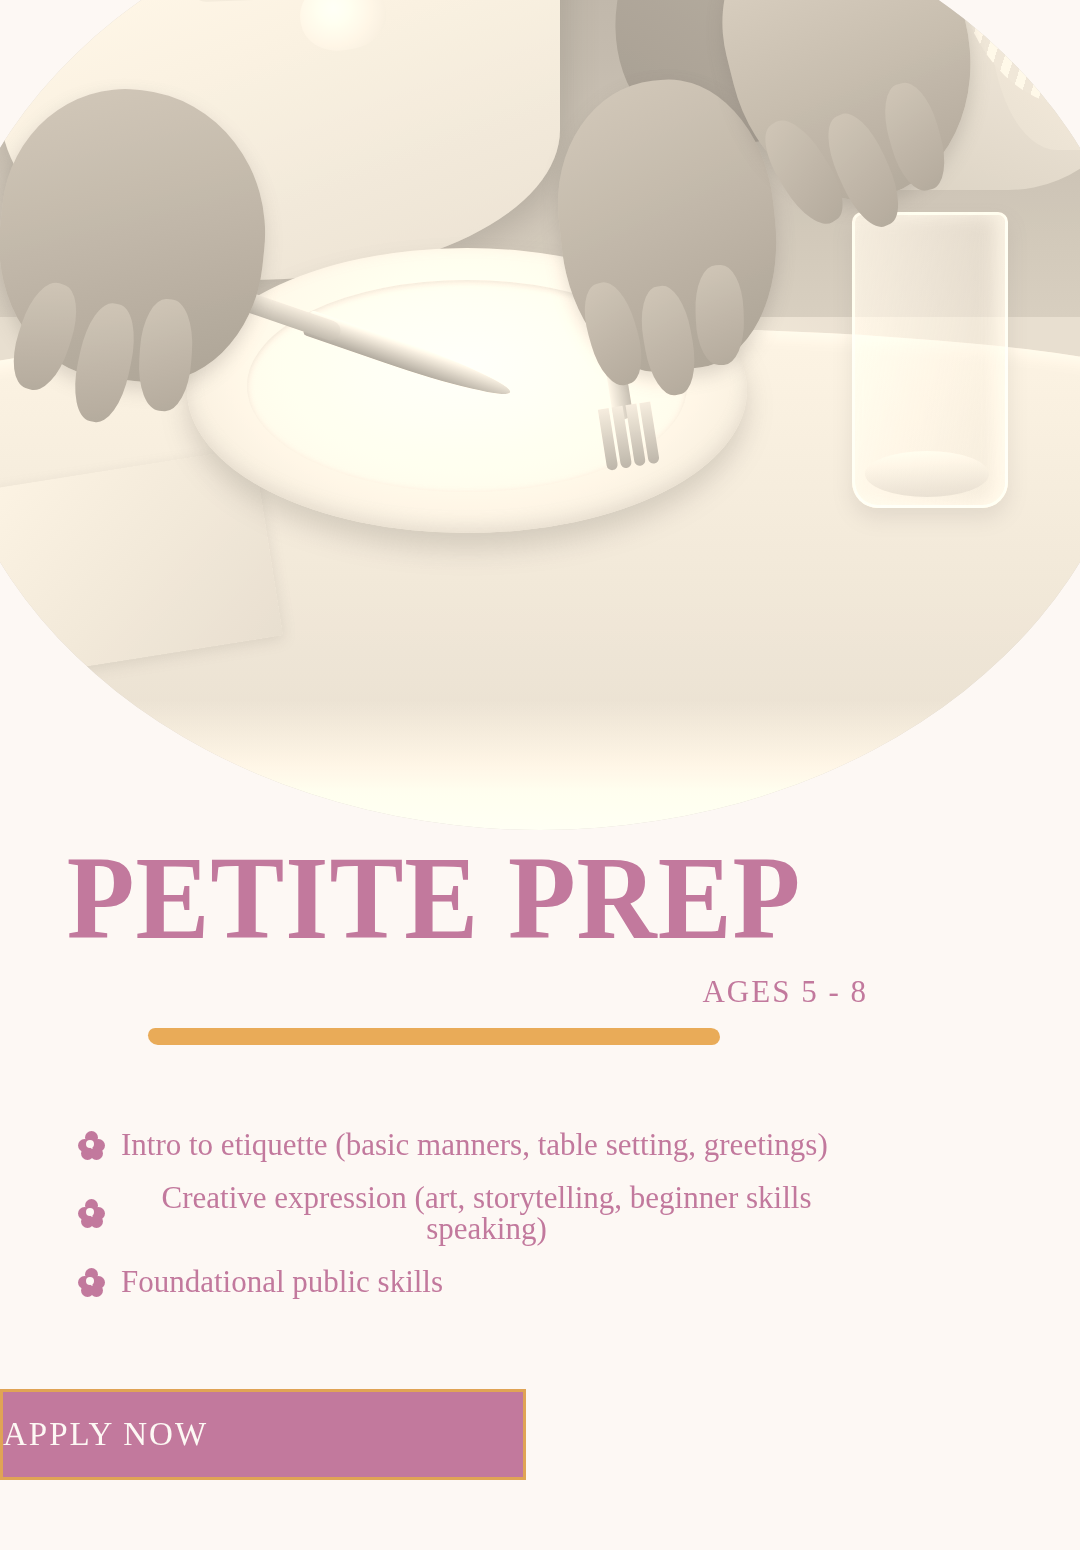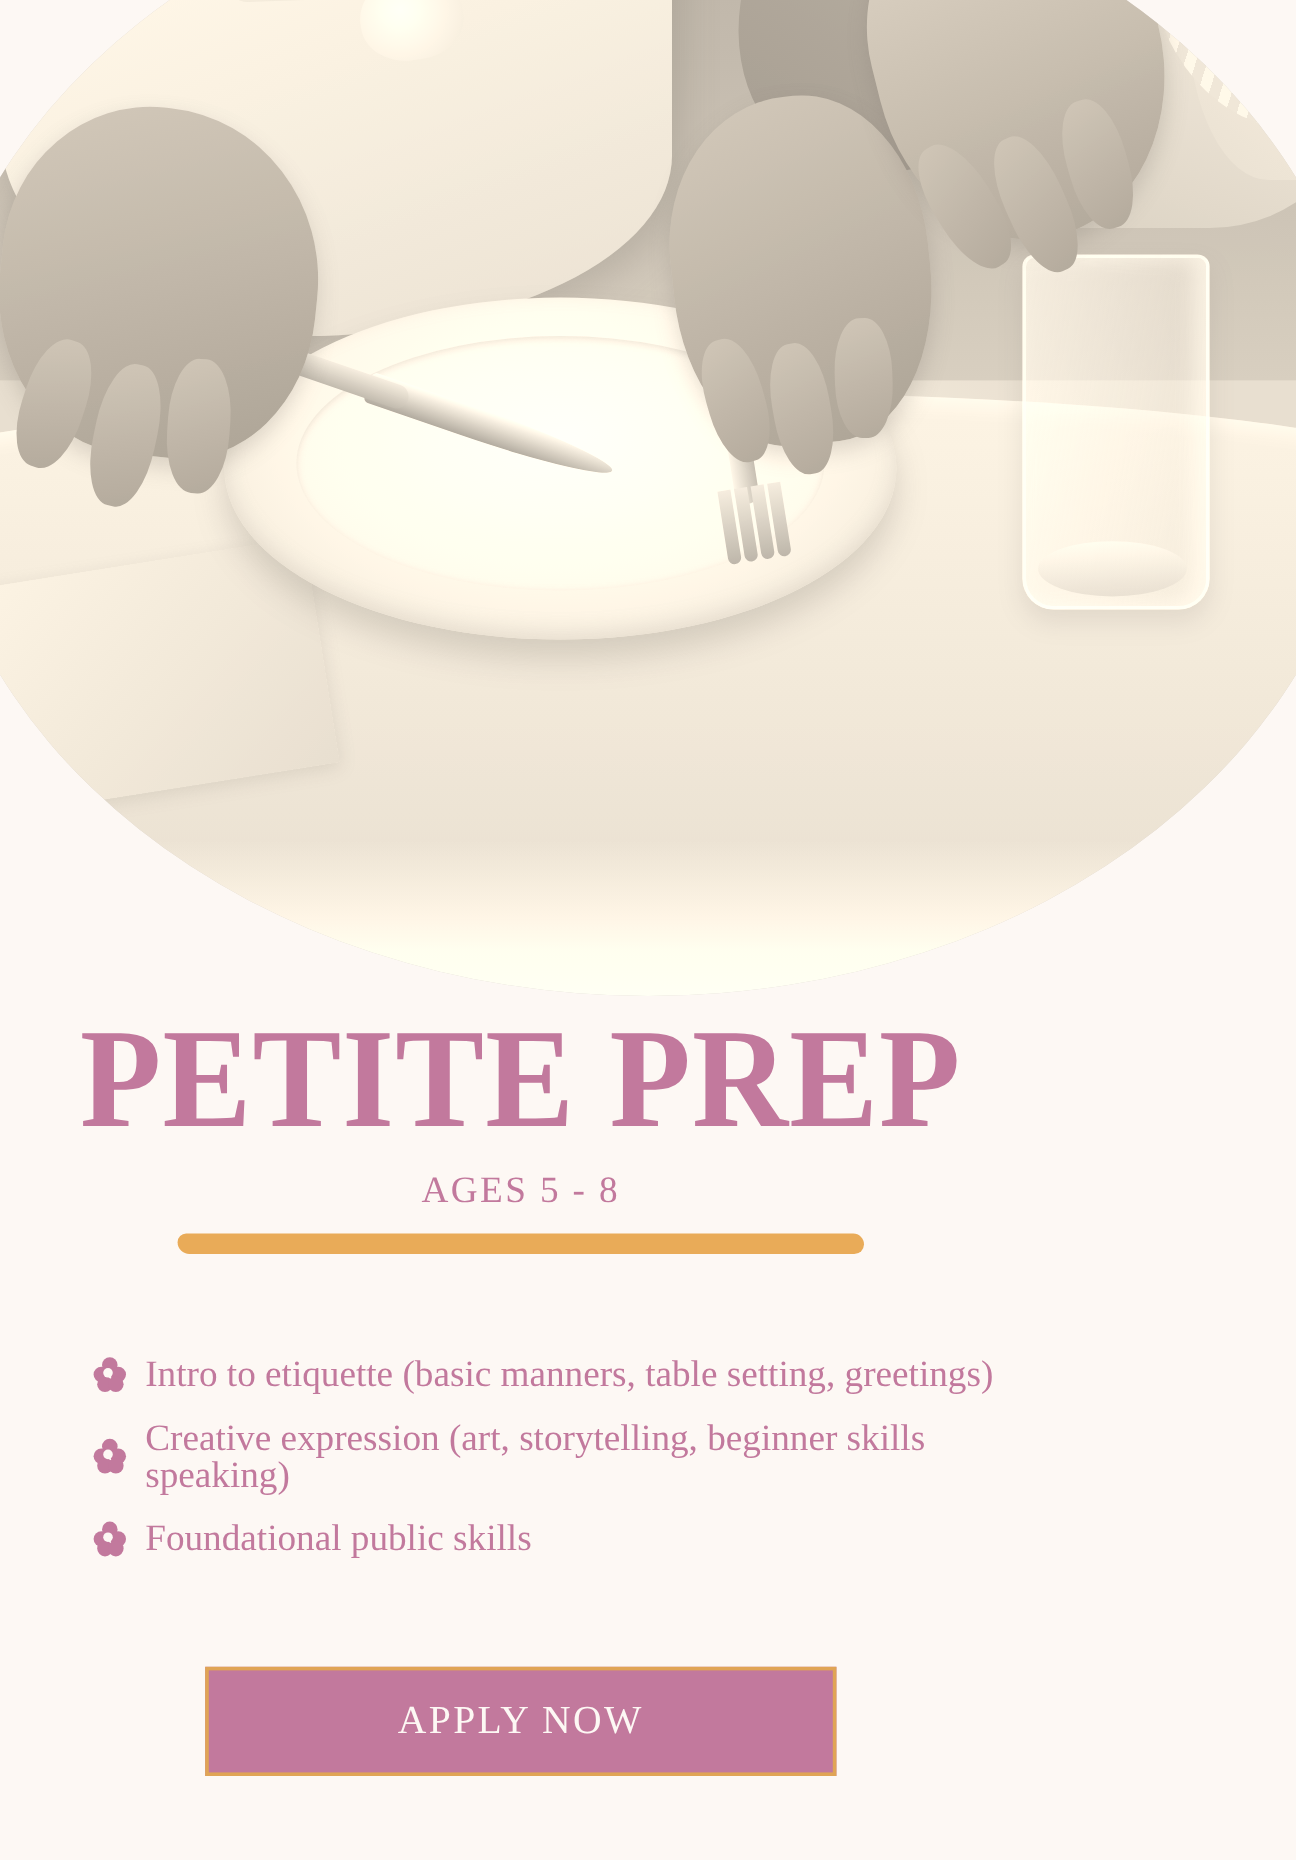--- a/index.html
+++ b/index.html
@@ -247,40 +247,41 @@
     color: #c2799d;
     font-family: "Liberation Serif", serif;
     font-size: 118px;
     line-height: 1.0;
     font-weight: 700;
     letter-spacing: 1px;
     transform: scaleX(0.94);
     margin: 0;
   }
   .subtitle {
-    text-align: center;
+    text-align: right;
     color: #c2799d;
     font-size: 31px;
     letter-spacing: 2px;
     margin: 16px 0 0 0;
     font-family: "Liberation Serif", serif;
   }
   .brush {
     width: 572px;
     height: 17px;
     margin: 18px auto 0 auto;
     background: #e8a64f;
     border-radius: 8px 10px 9px 11px;
     opacity: .95;
   }
 
   .bullets {
     margin: 84px 16px 0 78px;
     list-style: none;
     padding: 0;
+    text-align: center;
   }
   .bullets li {
     display: flex;
     align-items: center;
     color: #c2799d;
     font-size: 31px;
     line-height: 1.0;
     margin-bottom: 22px;
     font-family: "Liberation Serif", serif;
   }
@@ -299,21 +300,20 @@
   }
   .flower .p1 { left: 7px;  top: 0px; }
   .flower .p2 { left: 0px;  top: 8px; }
   .flower .p3 { left: 14px; top: 8px; }
   .flower .p4 { left: 3px;  top: 16px; }
   .flower .p5 { left: 12px; top: 16px; }
   .flower .c  { left: 8px;  top: 9px; width: 8px; height: 8px; background: #fdf8f4; }
 
   .cta-wrap {
     margin-top: 92px;
-    text-align: center;
   }
   .cta {
     display: inline-block;
     width: 520px;
     padding: 24px 0;
     background: #c2799d;
     border: 3px solid #e0a455;
     color: #fdf8f4;
     font-size: 33px;
     letter-spacing: 2px;

